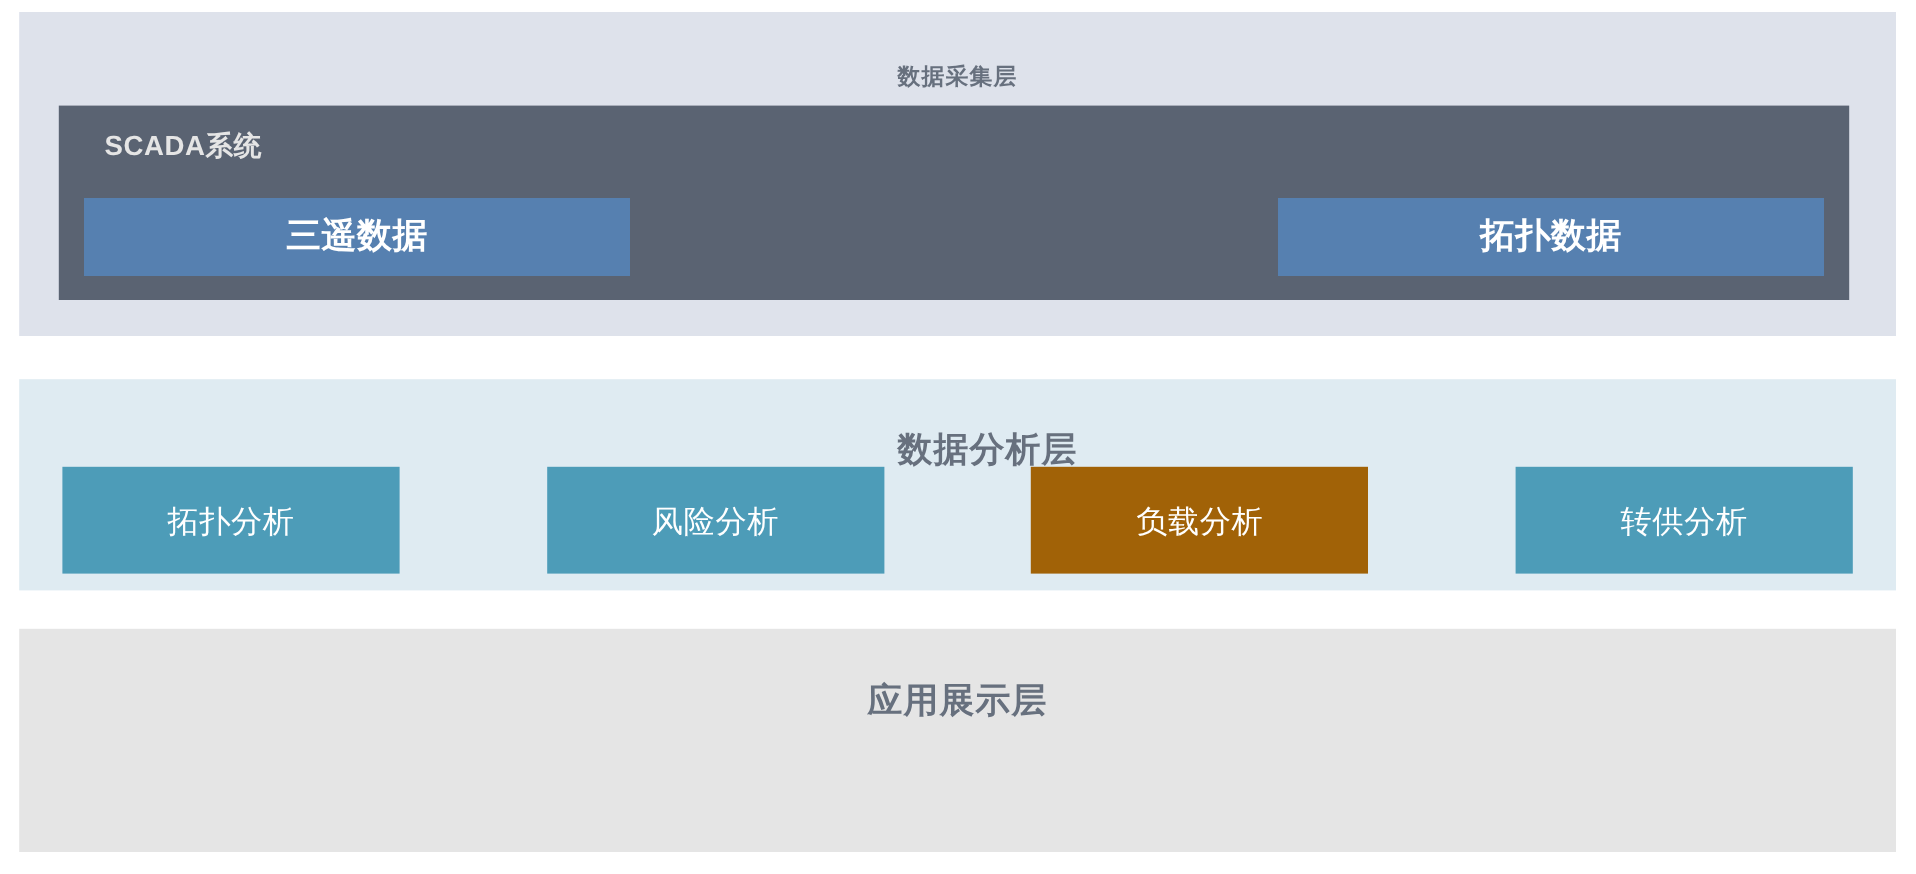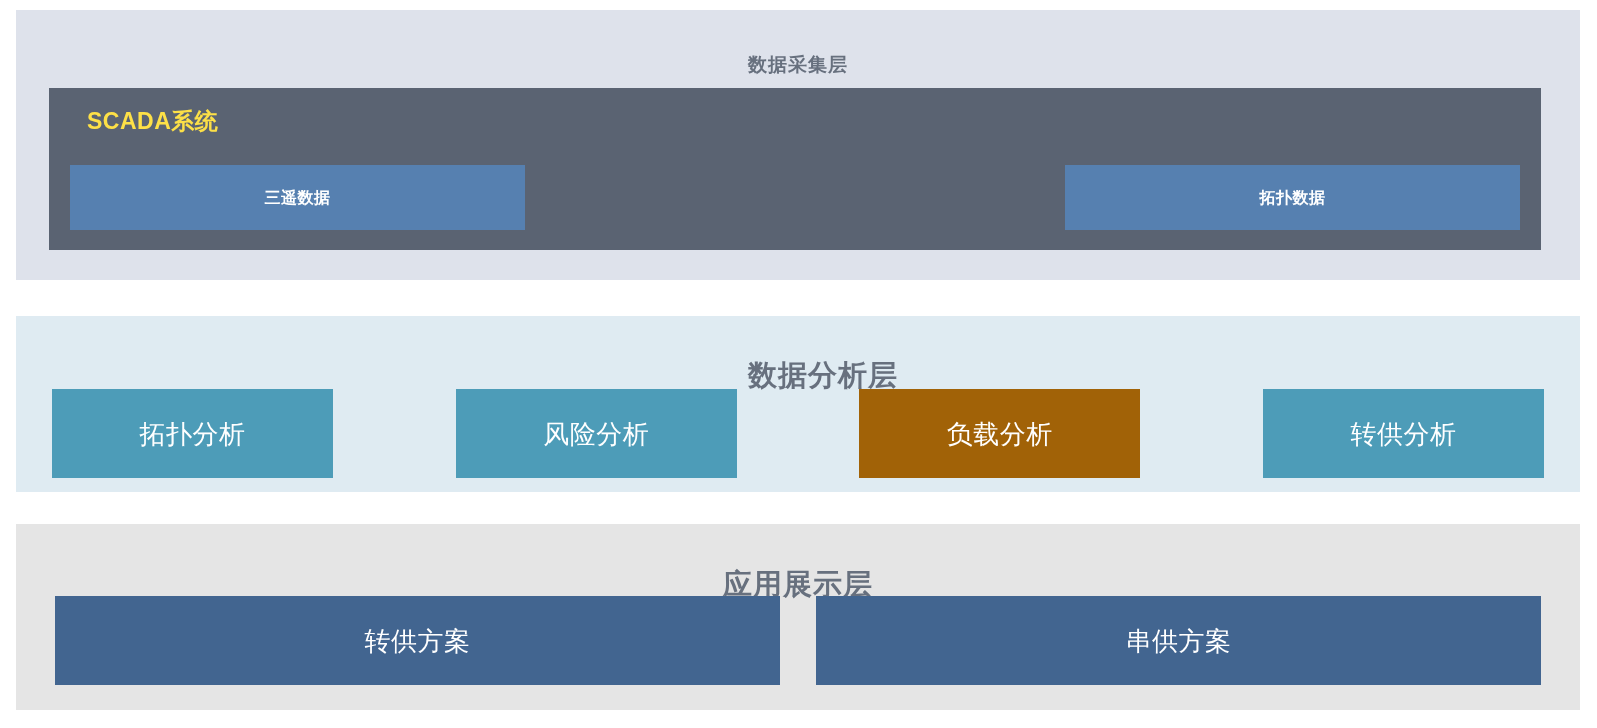--- a/index.html
+++ b/index.html
@@ -59,21 +59,21 @@
     width: 1492px;
     height: 162px;
     background: #5a6372;
   }
   #scada-label {
     position: absolute;
     left: 38px;
     top: 22px;
     font-size: 23px;
     font-weight: bold;
-    color: #fde047;
+    color: #e5e5e5;
     line-height: 1;
     letter-spacing: 0.5px;
   }
   #scada-items {
     position: absolute;
     left: 21px;
     top: 77px;
     width: 1450px;
     height: 65px;
     display: flex;
@@ -82,21 +82,21 @@
   .source-box {
     width: 455px;
     height: 65px;
     background: #5680b0;
     display: flex;
     align-items: center;
     justify-content: center;
     box-sizing: border-box;
   }
   .source-box .box-label {
-    font-size: 16px;
+    font-size: 29px;
     font-weight: bold;
     color: #ffffff;
     line-height: 1;
     letter-spacing: 0.5px;
   }
 
   
   #layer-analysis {
     left: 16px;
     top: 316px;
@@ -228,26 +228,15 @@
       </div>
 
 
     </div>
   </section>
 
   <section class="layer-panel" id="layer-application" style="background-color: #e5e5e5;">
 
     <h2 class="layer-title" style="color: rgb(103, 112, 126);">应用展示层</h2>
 
-    <div id="application-items">
-
-      <div class="application-box wide-1" style="background-color: rgb(66, 101, 144);">
-        <span class="box-label">转供方案</span>
-      </div>
-
-      <div class="application-box wide-2" style="background-color: rgb(66, 101, 144);">
-        <span class="box-label">串供方案</span>
-      </div>
-
-    </div>
   </section>
 
 </div>
 
 </body></html>

